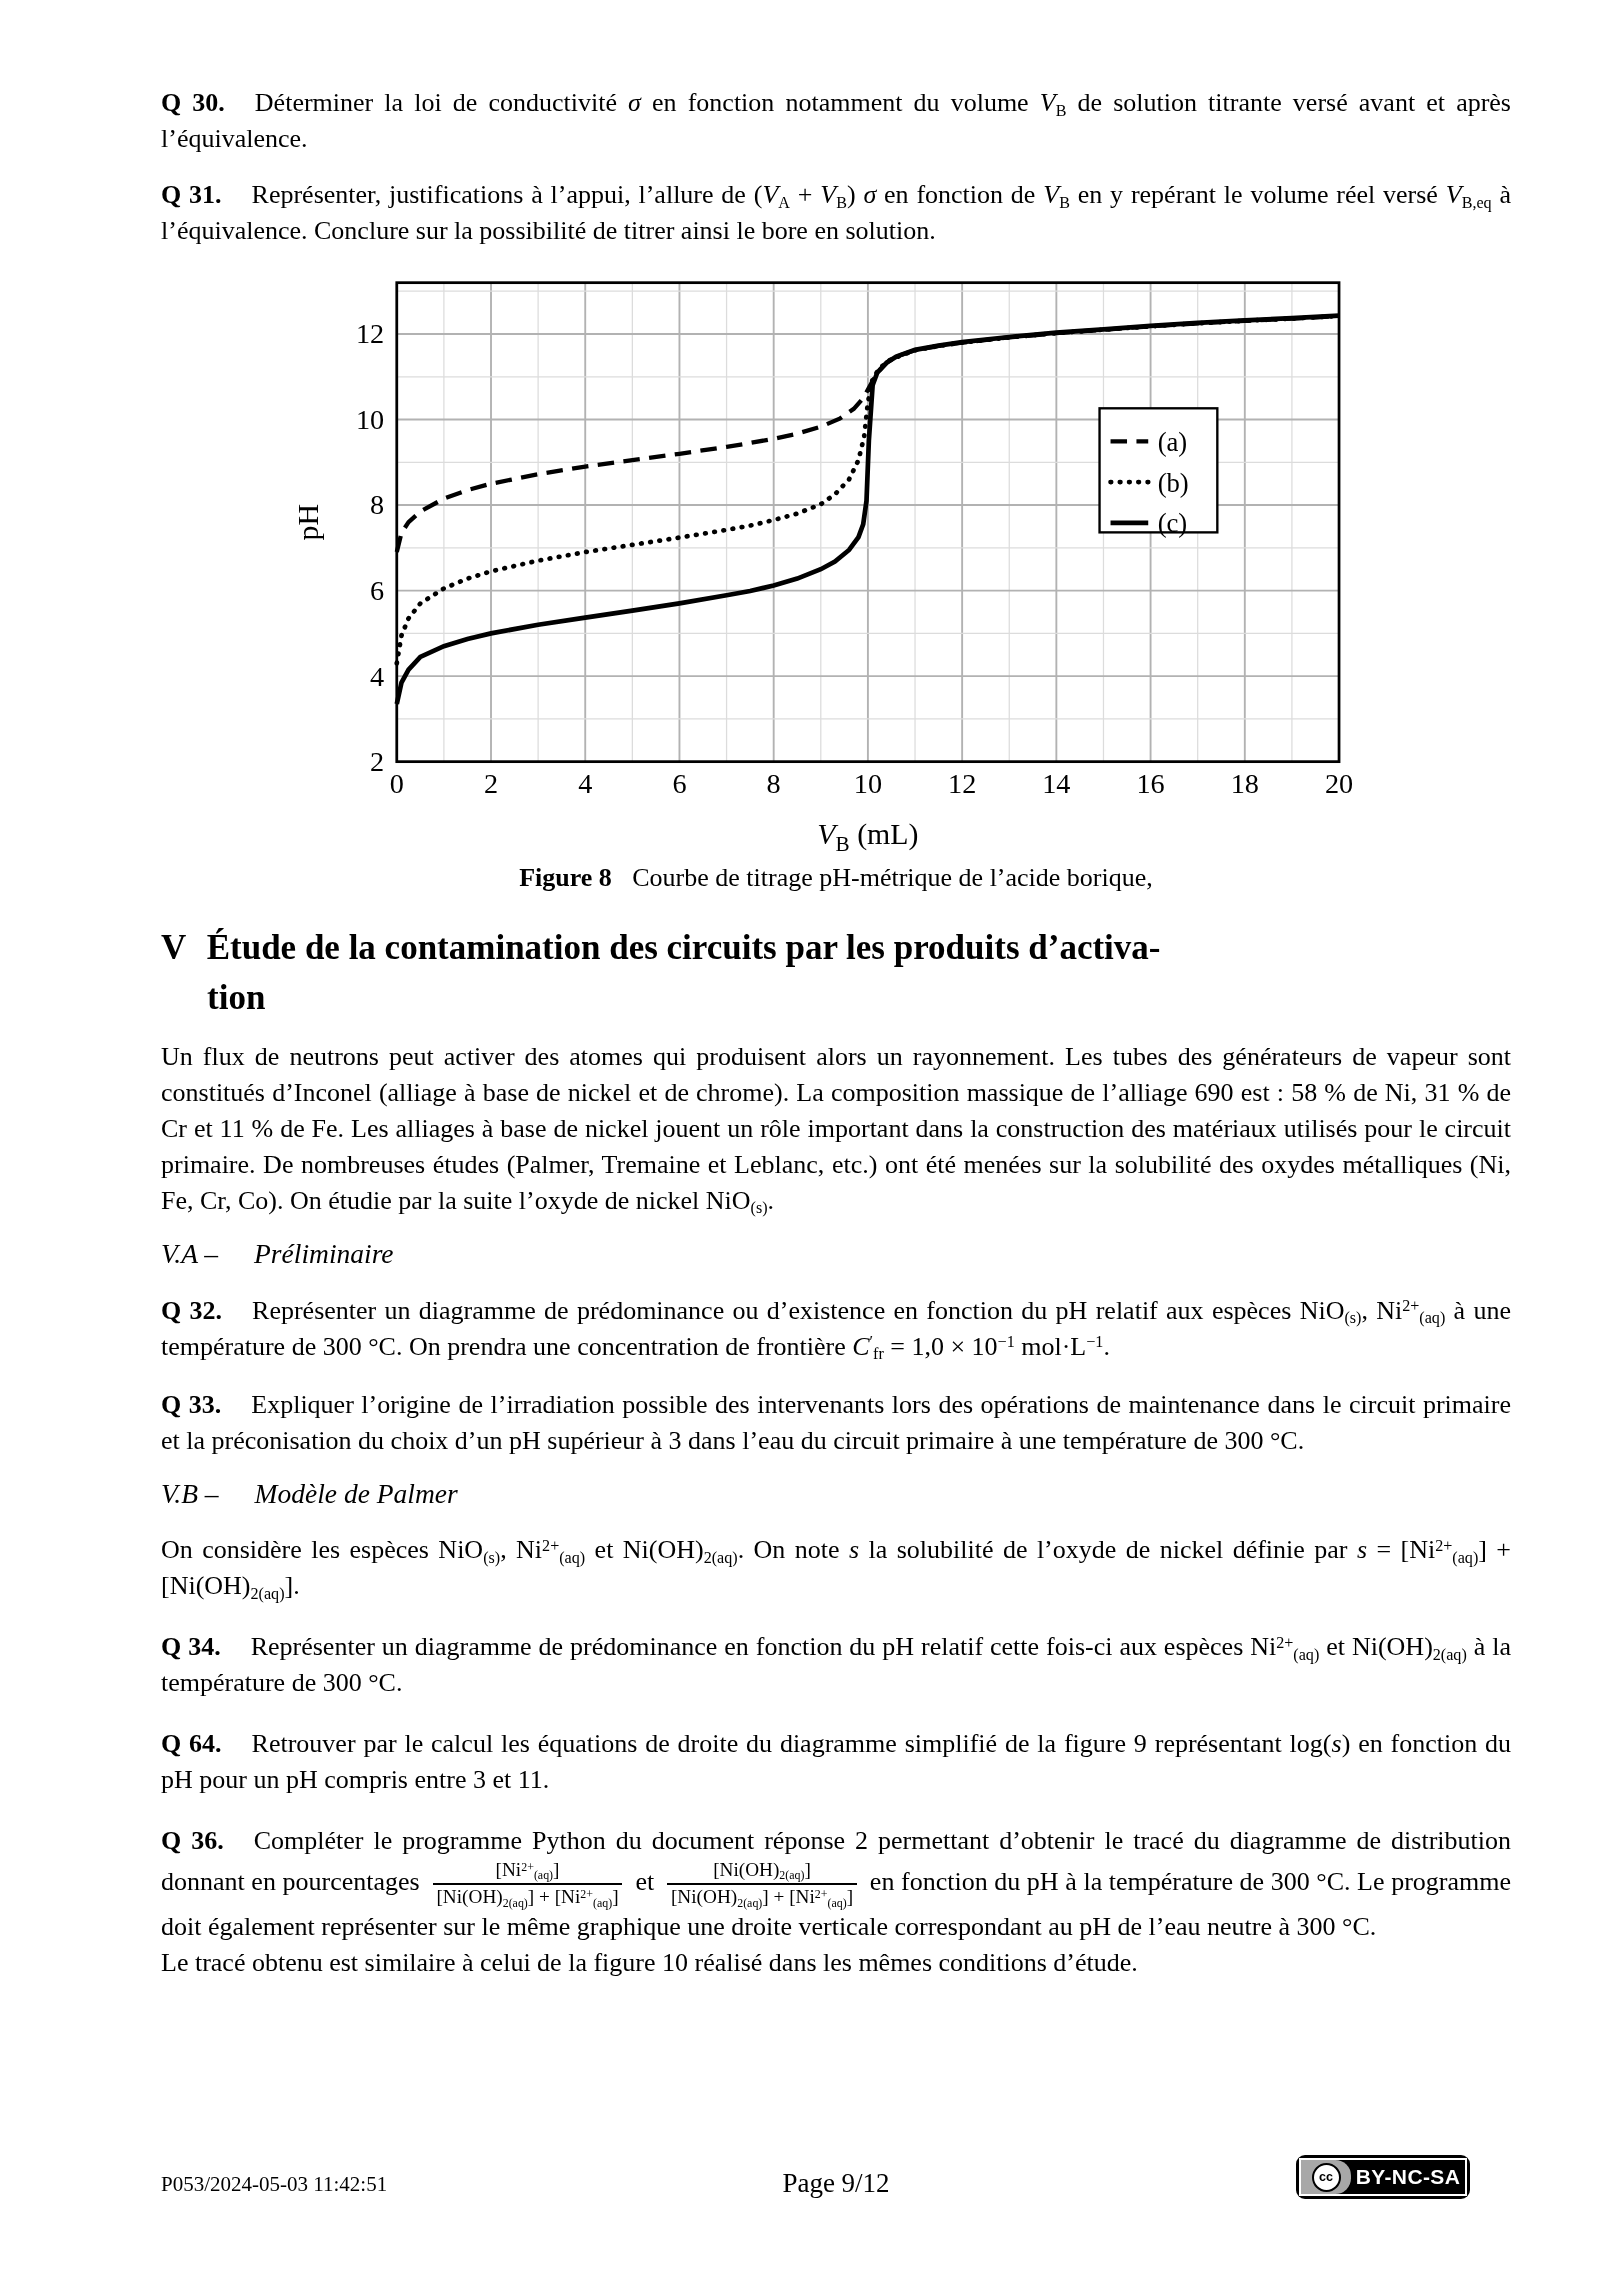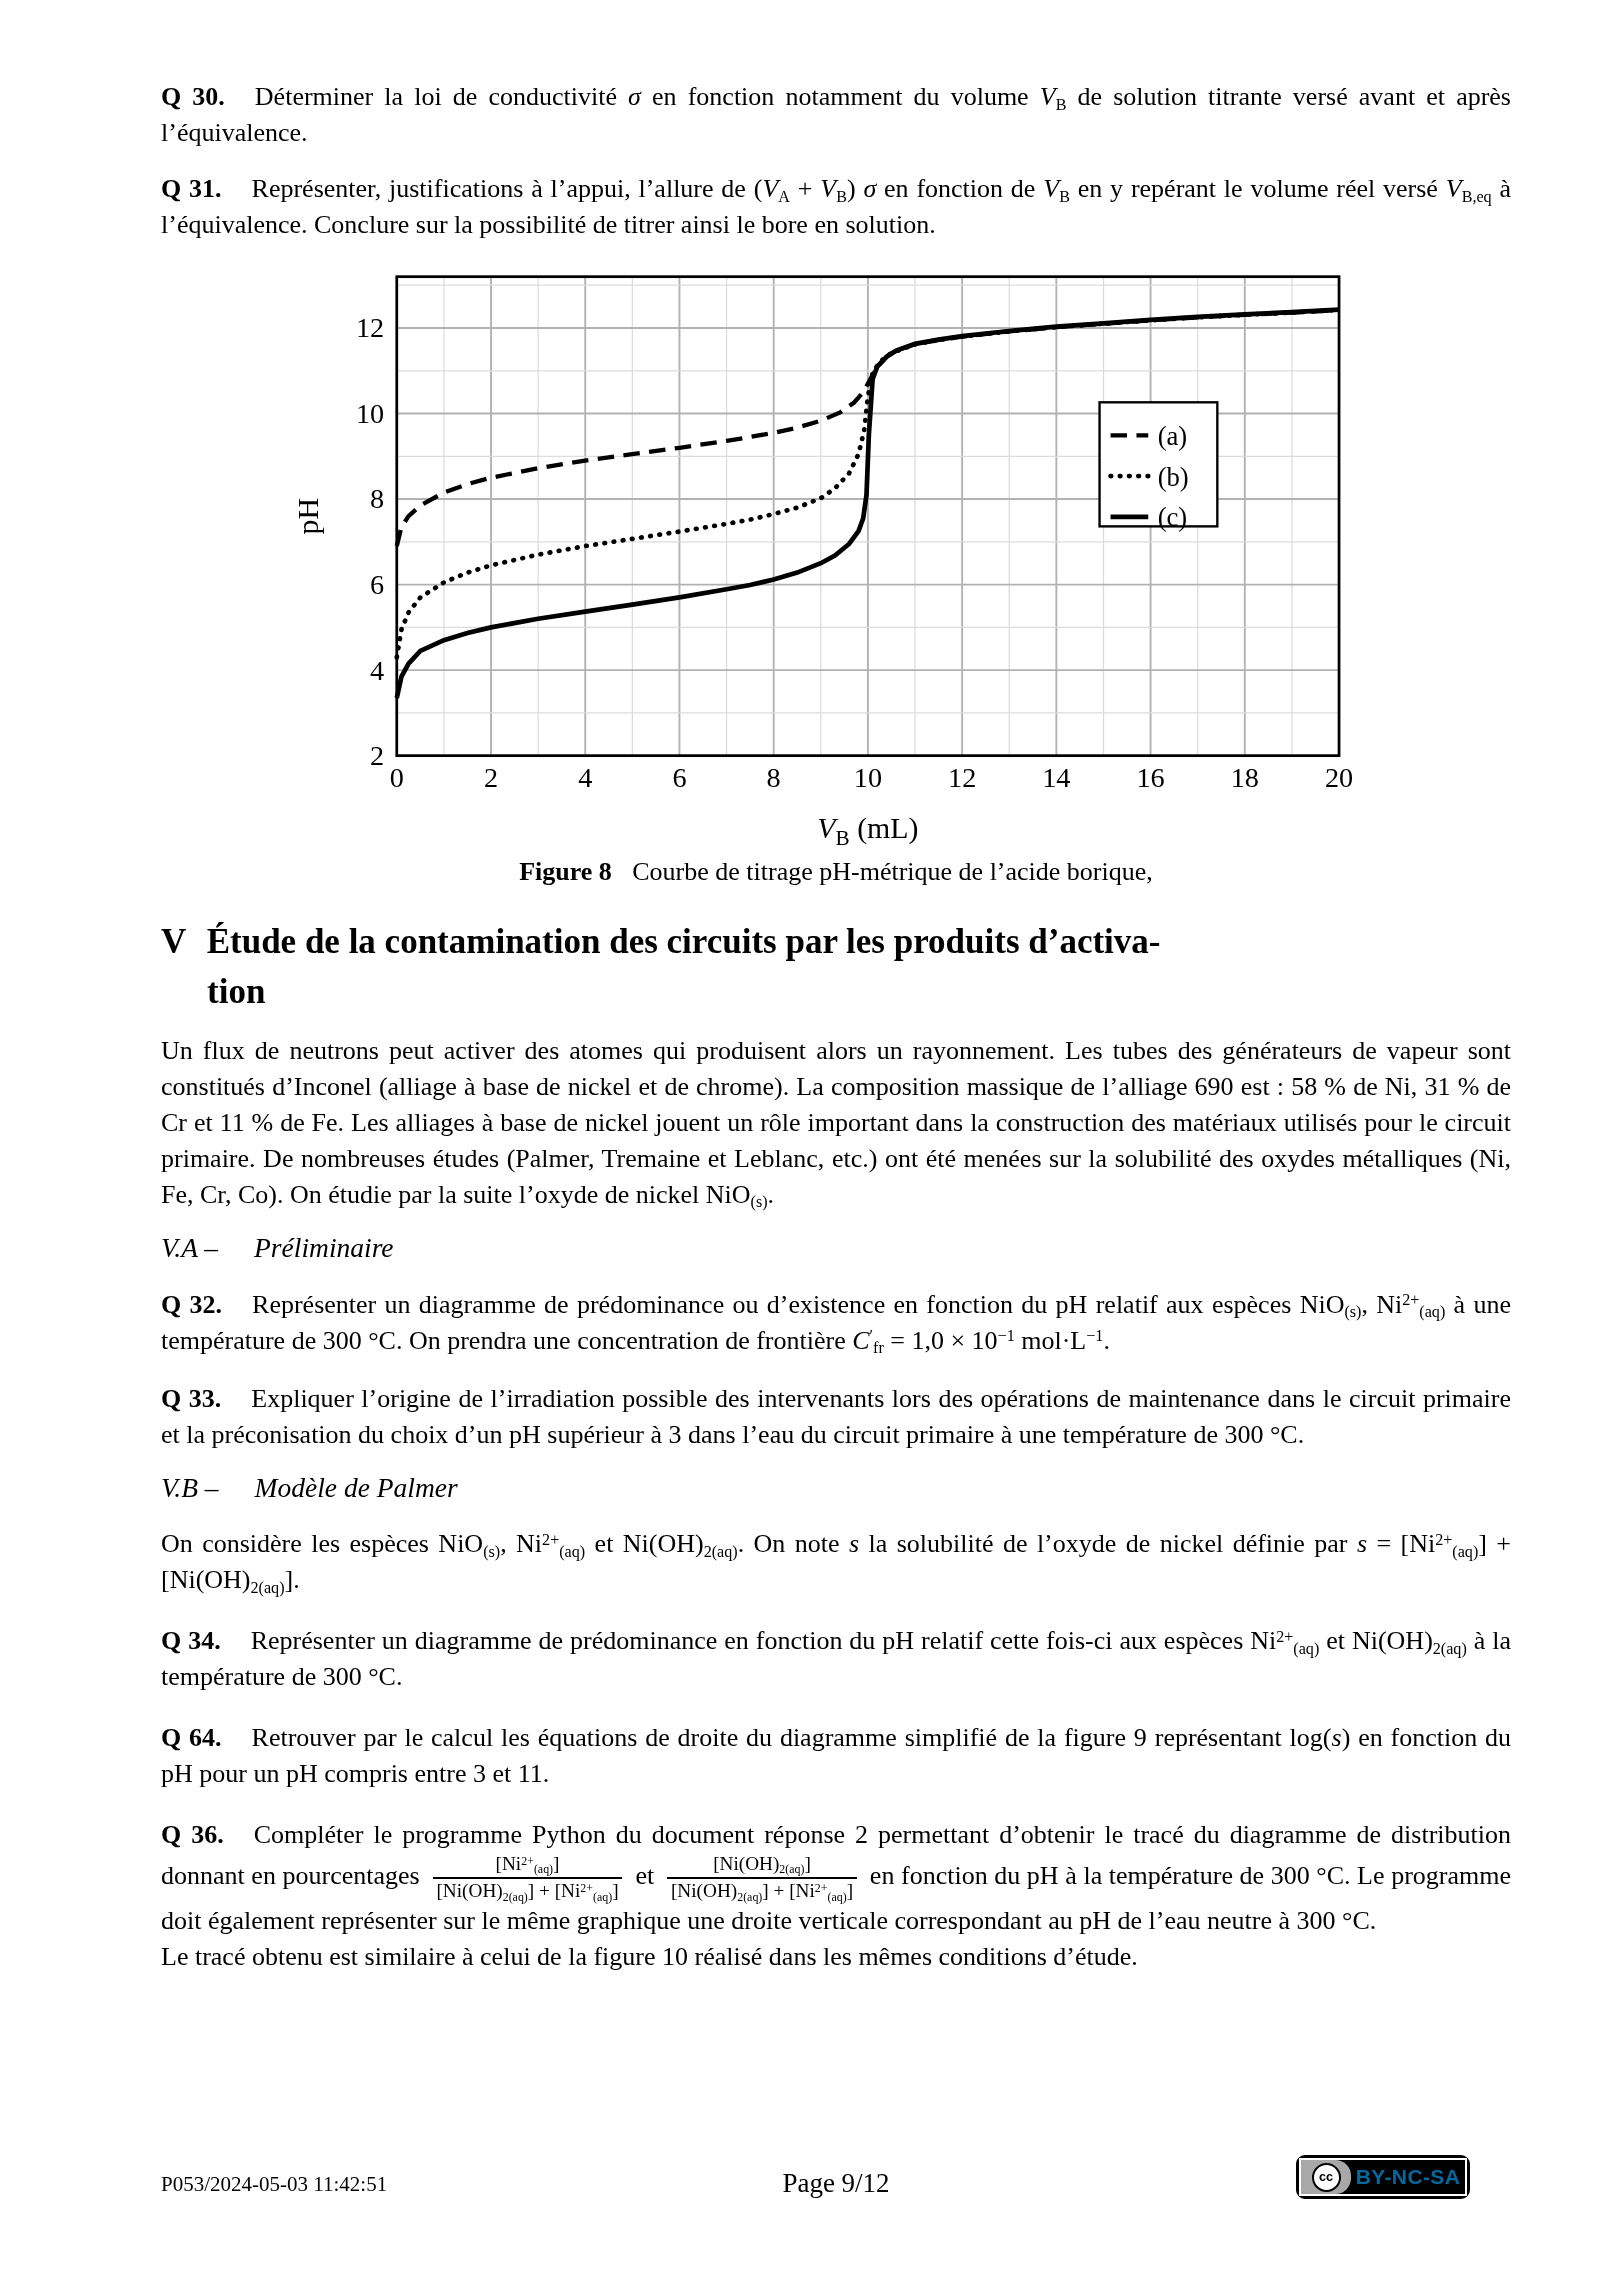--- a/index.html
+++ b/index.html
@@ -1,18 +1,18 @@
 <!DOCTYPE html>
 <html style="font-size:12.6px"><head>
 <meta charset="utf-8">
 <style>
   html,body{margin:0;padding:0;background:#ffffff;}
   .page{position:relative;width:1623px;height:2295px;background:#fff;
         font-family:"Liberation Serif","DejaVu Serif",serif;color:#000;overflow:hidden;}
-  .content{position:absolute;left:161px;top:8px;width:1350px;}
+  .content{position:absolute;left:161px;top:14px;width:1350px;}
   p.body{font-size:26px;line-height:36px;text-align:justify;margin:0 0 23.6px 0;}
   .qlabel{font-weight:700;margin-right:30px;}
   sup{font-size:62%;position:relative;top:-0.45em;vertical-align:baseline;line-height:0;}
   sub{font-size:62%;position:relative;top:0.28em;vertical-align:baseline;line-height:0;}
   i{font-style:italic;}
   .frac{display:inline-block;vertical-align:middle;text-align:center;font-size:0.74em;line-height:1.15;margin:0 6.3px;}
   .frac .num{display:block;padding:0 3.9px 1.6px 3.9px;}
   .frac .den{display:block;border-top:2px solid #000;padding:1.6px 3.9px 0 3.9px;}
   .figure-block{margin:14px auto 4.7px auto;width:1146px;text-align:center;}
   .figure-block svg{display:block;margin:0 auto;}
@@ -28,21 +28,21 @@
   .footer-left{position:absolute;left:0;top:17.3px;font-size:21px;}
   .footer-center{position:absolute;left:50%;transform:translateX(-50%);top:12.6px;font-size:27px;}
   .cc-badge{position:absolute;right:41px;top:0;width:174px;height:44px;background:#000;
             padding:3.1px;border-radius:9px;box-sizing:border-box;}
   .cc-badge-inner{height:100%;border:2.4px solid #fff;display:flex;align-items:center;box-sizing:border-box;background:#000;}
   .cc-left{width:50px;align-self:stretch;background:#a8a8a8;border-radius:0 15.7px 15.7px 0;
            display:flex;align-items:center;justify-content:center;}
   .cc-circle{width:25px;height:25px;background:#fff;border:2.7px solid #000;border-radius:50%;
              display:flex;align-items:center;justify-content:center;
              font-family:"Liberation Sans",sans-serif;font-weight:700;font-size:12.6px;color:#000;}
-  .cc-text{flex:1;text-align:center;color:#0369a1;font-family:"Liberation Sans",sans-serif;
+  .cc-text{flex:1;text-align:center;color:#ffffff;font-family:"Liberation Sans",sans-serif;
            font-weight:700;font-size:21px;letter-spacing:0.4px;}
 </style>
 </head>
 <body>
 
 <div class="page">
   <div class="content" style="padding-top:71px;">
 
     <p class="body" style="margin-bottom:20.4px;">
       <span class="qlabel">Q 30.</span><span>Déterminer la loi de conductivité <i>σ</i> en fonction notamment du volume <i>V</i><sub>B</sub> de solution titrante versé avant et après l’équivalence.</span>

